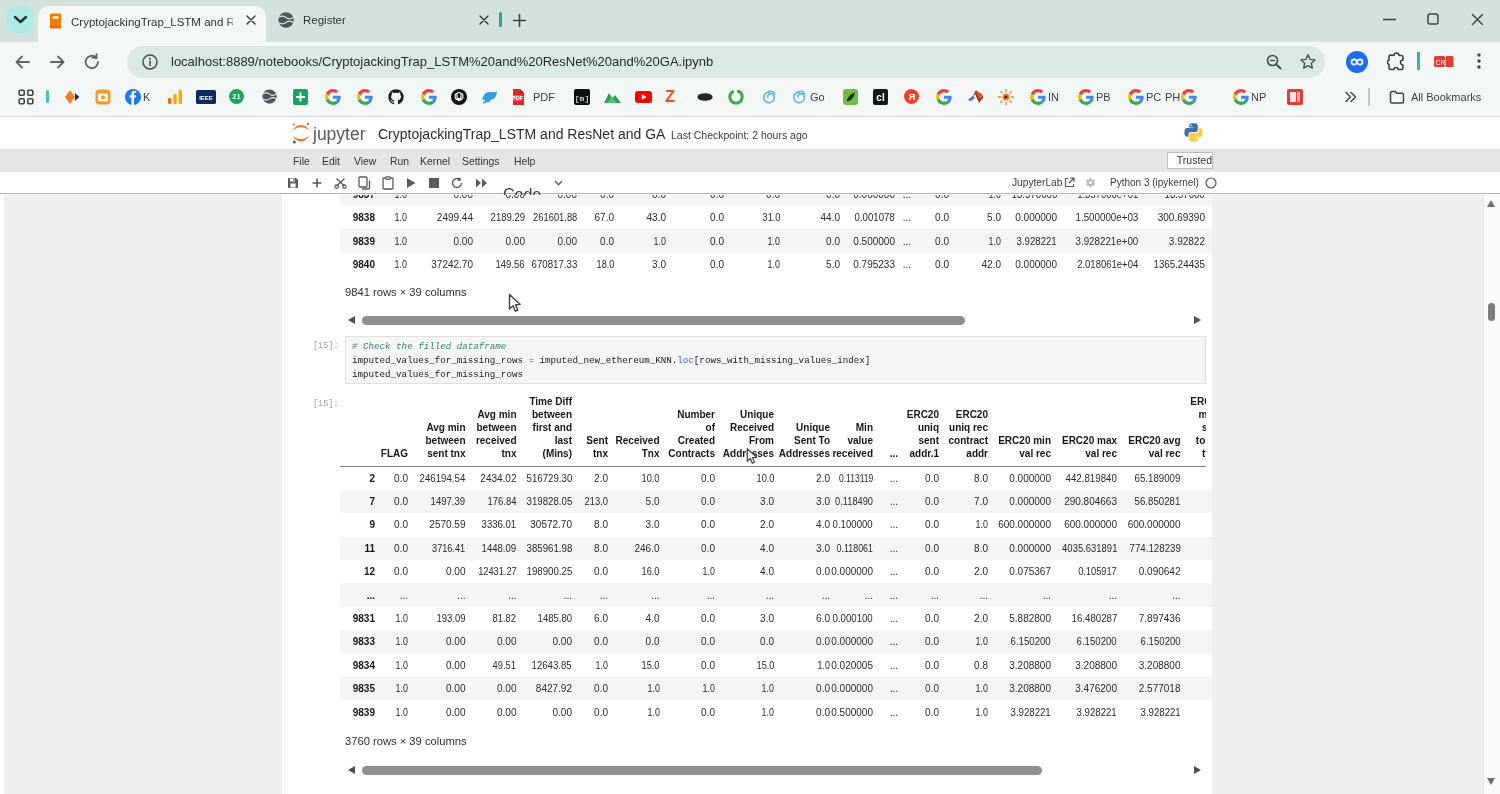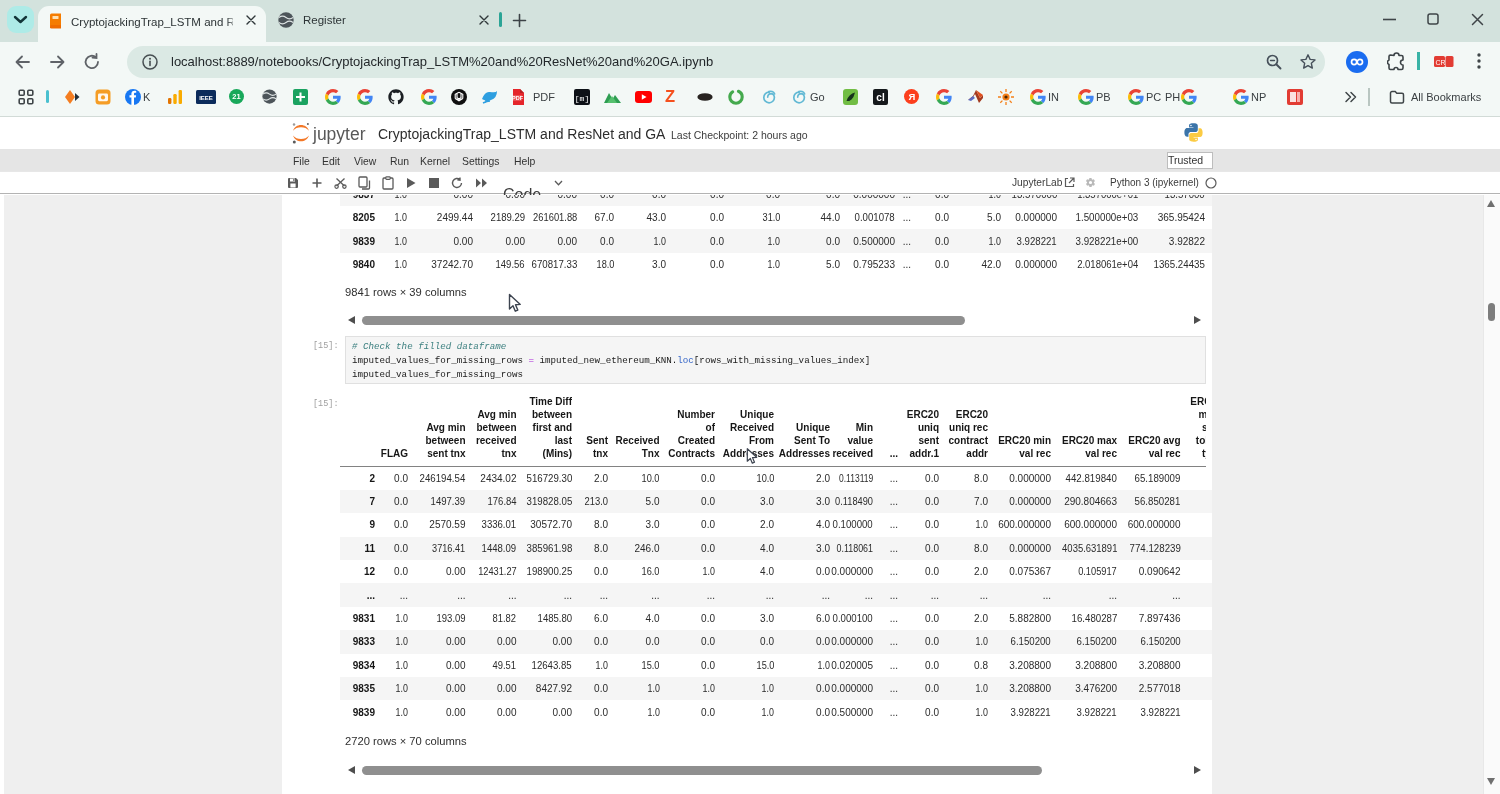--- a/index.html
+++ b/index.html
@@ -314,21 +314,21 @@
 </svg>
 <div class="abs" id="jmenu">
 <span style="left:293px">File</span>
     <span style="left:322px">Edit</span>
     <span style="left:354px">View</span>
     <span style="left:390px">Run</span>
     <span style="left:420px">Kernel</span>
     <span style="left:462px">Settings</span>
     <span style="left:514px">Help</span>
 </div>
-<div class="abs" style="left:1167px;top:152px;width:46px;height:17px;border:1px solid #bdbdbd;font-size:10.5px;color:#333;text-align:left;line-height:15px;background:#fff">Trusted</div>
+<div class="abs" style="left:1167px;top:152px;width:46px;height:17px;border:1px solid #bdbdbd;font-size:10.5px;color:#333;text-align:right;line-height:15px;background:#fff">Trusted</div>
 <div class="abs" id="jtool"></div>
 <svg class="abs" style="left:287px;top:177px" width="12" height="12" viewBox="0 0 12 12">
     <path d="M1 2 a1 1 0 0 1 1-1 h7 l2 2 v7 a1 1 0 0 1 -1 1 h-8 a1 1 0 0 1 -1-1 Z" fill="#5a5a5a"></path>
     <rect x="3" y="1.5" width="5" height="3" fill="#fff"></rect>
     <rect x="3.4" y="6.5" width="5.2" height="4" fill="#fff"></rect>
     <rect x="6.3" y="2" width="1.2" height="2" fill="#5a5a5a"></rect>
   </svg>
 <svg class="abs" style="left:311px;top:177px" width="12" height="12" viewBox="0 0 12 12">
     <path d="M6 1.5 V10.5 M1.5 6 H10.5" stroke="#5a5a5a" stroke-width="1.6"></path>
   </svg>
@@ -412,37 +412,37 @@
           <td>0.000000</td>
           <td>...</td>
           <td>0.0</td>
           <td><span style="display:inline-block;transform:scaleX(0.888);transform-origin:100% 50%">1.0</span></td>
           <td><span style="display:inline-block;transform:scaleX(0.967);transform-origin:100% 50%">13.570000</span></td>
           <td><span style="display:inline-block;transform:scaleX(0.951);transform-origin:100% 50%">1.357000e+01</span></td>
           <td><span style="display:inline-block;transform:scaleX(0.963);transform-origin:100% 50%">13.57000</span></td>
           <td></td>
         </tr>
         <tr>
-          <th>8205</th>
+          <th>9838</th>
           <td><span style="display:inline-block;transform:scaleX(0.888);transform-origin:100% 50%">1.0</span></td>
           <td>2499.44</td>
           <td><span style="display:inline-block;transform:scaleX(0.957);transform-origin:100% 50%">2189.29</span></td>
           <td><span style="display:inline-block;transform:scaleX(0.934);transform-origin:100% 50%">261601.88</span></td>
           <td>67.0</td>
           <td>43.0</td>
           <td>0.0</td>
           <td><span style="display:inline-block;transform:scaleX(0.92);transform-origin:100% 50%">31.0</span></td>
           <td>44.0</td>
           <td><span style="display:inline-block;transform:scaleX(0.963);transform-origin:100% 50%">0.001078</span></td>
           <td>...</td>
           <td>0.0</td>
           <td>5.0</td>
           <td>0.000000</td>
           <td><span style="display:inline-block;transform:scaleX(0.976);transform-origin:100% 50%">1.500000e+03</span></td>
-          <td>365.95424</td>
+          <td>300.69390</td>
           <td></td>
         </tr>
         <tr>
           <th>9839</th>
           <td><span style="display:inline-block;transform:scaleX(0.888);transform-origin:100% 50%">1.0</span></td>
           <td>0.00</td>
           <td>0.00</td>
           <td>0.00</td>
           <td>0.0</td>
           <td><span style="display:inline-block;transform:scaleX(0.888);transform-origin:100% 50%">1.0</span></td>
@@ -754,21 +754,21 @@
           <td><span style="display:inline-block;transform:scaleX(0.888);transform-origin:100% 50%">1.0</span></td>
           <td><span style="display:inline-block;transform:scaleX(0.963);transform-origin:100% 50%">3.928221</span></td>
           <td><span style="display:inline-block;transform:scaleX(0.963);transform-origin:100% 50%">3.928221</span></td>
           <td><span style="display:inline-block;transform:scaleX(0.963);transform-origin:100% 50%">3.928221</span></td>
           <td></td>
         </tr>
       </tbody>
     </table>
 </div>
 <div class="abs" style="left:1205.5px;top:393px;width:6px;height:76px;background:#fff"></div>
-<div class="abs rowsnote" style="left:345px;top:735px">2720 rows × 70 columns</div>
+<div class="abs rowsnote" style="left:345px;top:735px">3760 rows × 39 columns</div>
 <div class="tri" style="left:348px;top:765.5px;border-top:4.5px solid transparent;border-bottom:4.5px solid transparent;border-right:7px solid #4e4e4e"></div>
 <div class="tri" style="left:1194px;top:765.5px;border-top:4.5px solid transparent;border-bottom:4.5px solid transparent;border-left:7px solid #4e4e4e"></div>
 <div class="hthumb" style="left:362px;top:765.5px;width:680px"></div>
 <div class="abs" id="vsb"></div>
 <div class="tri" style="left:1487px;top:200px;border-left:4.5px solid transparent;border-right:4.5px solid transparent;border-bottom:7px solid #6f6f6f"></div>
 <div class="abs" id="vthumb"></div>
 <div class="tri" style="left:1487px;top:778px;border-left:4.5px solid transparent;border-right:4.5px solid transparent;border-top:7px solid #6f6f6f"></div>
 <svg class="abs" style="left:508px;top:293px" width="15" height="21" viewBox="0 0 15 21">
     <path d="M1.5 1.5 L1.5 16 L5 12.8 L7.3 18.2 L9.8 17.1 L7.5 11.8 L12.3 11.4 Z" fill="#fff" stroke="#3d4450" stroke-width="1.4" stroke-linejoin="round"></path>
   </svg>

